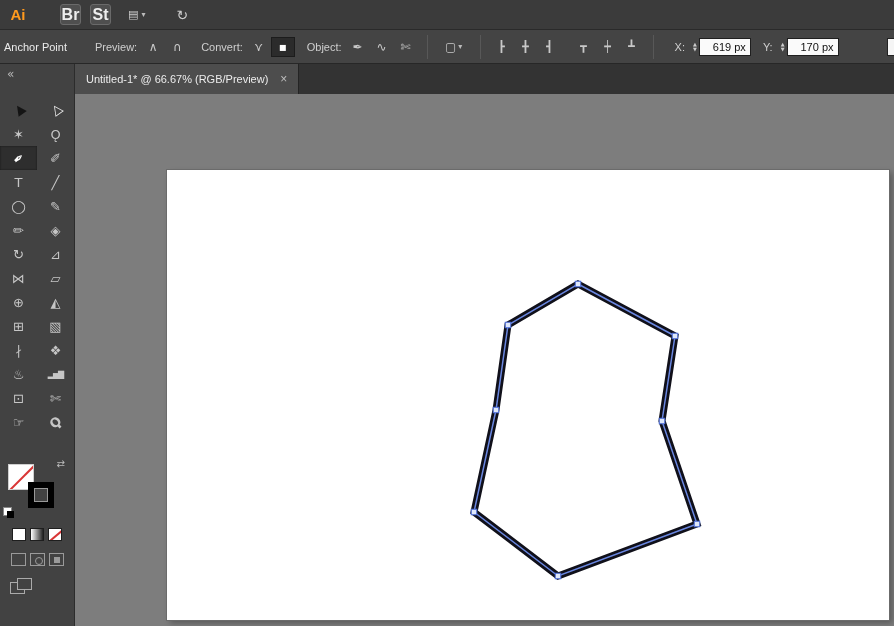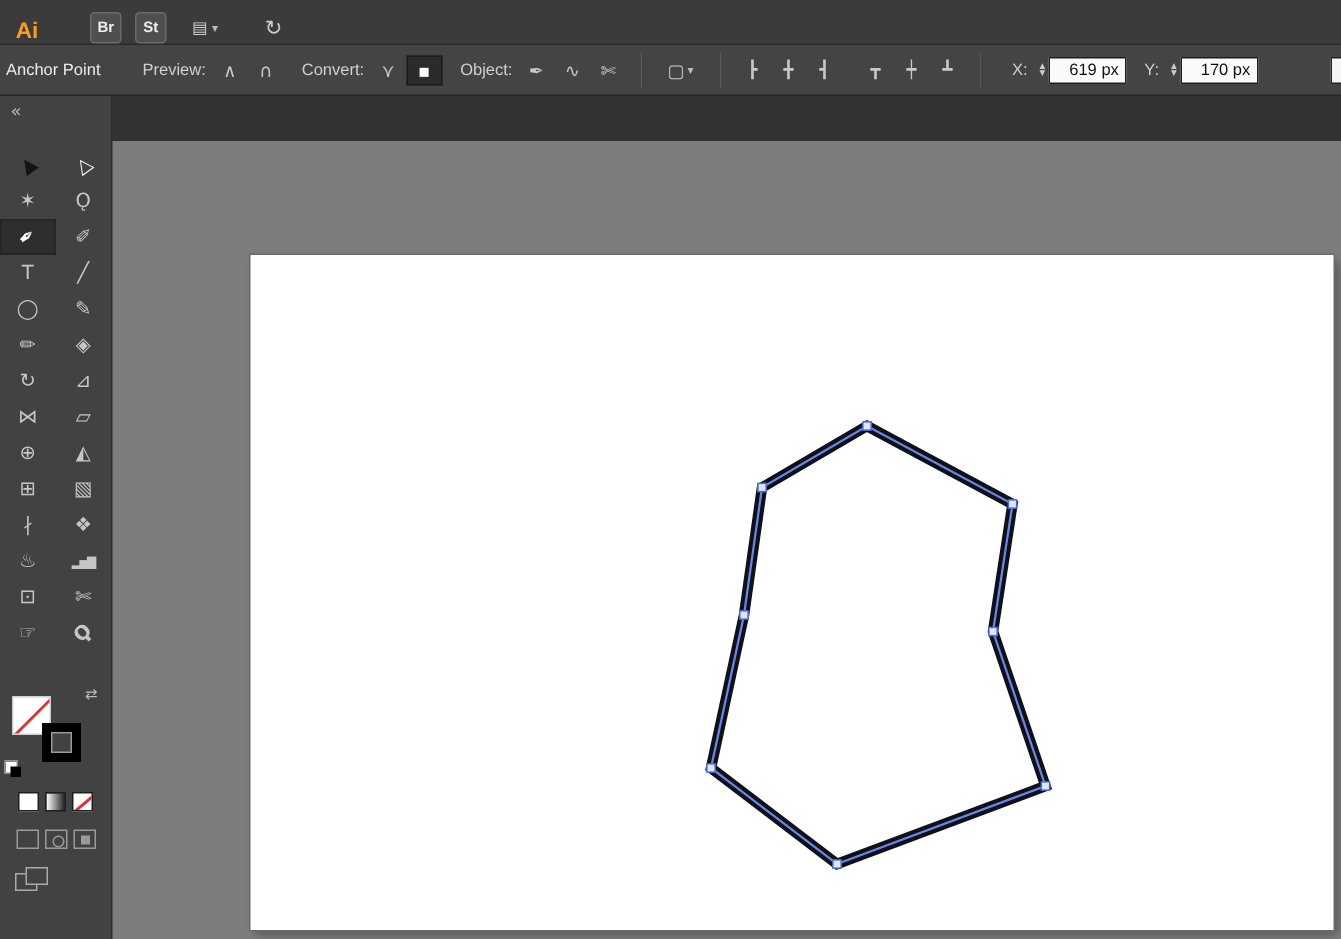--- a/index.html
+++ b/index.html
@@ -1,27 +1,27 @@
 <!DOCTYPE html>
 <html><head>
 <meta charset="utf-8">
 <style>
   * { margin:0; padding:0; box-sizing:border-box; }
   body { font-family:"Liberation Sans", sans-serif; background:#222; }
   .app { position:relative; width:894px; height:626px; overflow:hidden; background:#424242; }
   .g { font-family:"DejaVu Sans","DejaVu Sans Mono",monospace; }
 
   
-  .menubar { height:30px; background:#3b3b3b; border-bottom:1px solid #2a2a2a; display:flex; align-items:flex-end; color:#dddddd; }
+  .menubar { height:30px; background:#3b3b3b; border-bottom:1px solid #2a2a2a; display:flex; align-items:center; color:#dddddd; }
   .logo { width:36px; text-align:center; color:#ff9a1e; font-weight:bold; font-size:15px; cursor:default; }
   .menus { display:flex; }
   .menu-item { padding:0 11px; font-size:12px; line-height:30px; color:#e2e2e2; }
   .menubar-right { display:flex; align-items:center; margin-left:24px; gap:9px; }
   .mb-btn { width:21px; height:21px; background:#4f4f4f; border:1px solid #6a6a6a; border-radius:3px;
-            font-size:10px; font-weight:bold; color:#eeeeee; display:flex; align-items:center; justify-content:center; }
+            font-size:16px; font-weight:bold; color:#eeeeee; display:flex; align-items:center; justify-content:center; }
   .workspace { display:flex; align-items:center; gap:3px; color:#cccccc; font-size:11px; margin-left:8px; }
   .sync { color:#cccccc; font-size:14px; margin-left:22px; }
 
   
   .controlbar { position:relative; height:34px; background:#444444; border-bottom:1px solid #272727;
                 display:flex; align-items:center; font-size:11px; }
   .cb-title { margin:0 16px 0 4px; color:#ebebeb; white-space:nowrap; }
   .cb-label { color:#cfcfcf; margin:0 4px 0 12px; white-space:nowrap; }
   .btn-group { display:inline-flex; }
   .cb-btn { width:24px; height:20px; display:inline-flex; align-items:center; justify-content:center;
@@ -181,20 +181,24 @@
       <span class="g">▼</span>
     </span>
     <input class="cb-field" value="170 px" style="">
     <span class="w-sliver"></span>
   </div>
 
   <div class="tabbar">
     <div class="tab-left">
       <span class="g">«</span>
     </div>
+    <div class="tab">
+      <span>Untitled-1* @ 66.67% (RGB/Preview)</span>
+      <span class="tab-close">×</span>
+    </div>
   </div>
 
   <div class="main">
 
     <div class="toolbar">
       <div id="tools">
           <div class="tool">
             <span class="g g-selection">▶</span>
           </div>
           <div class="tool">

